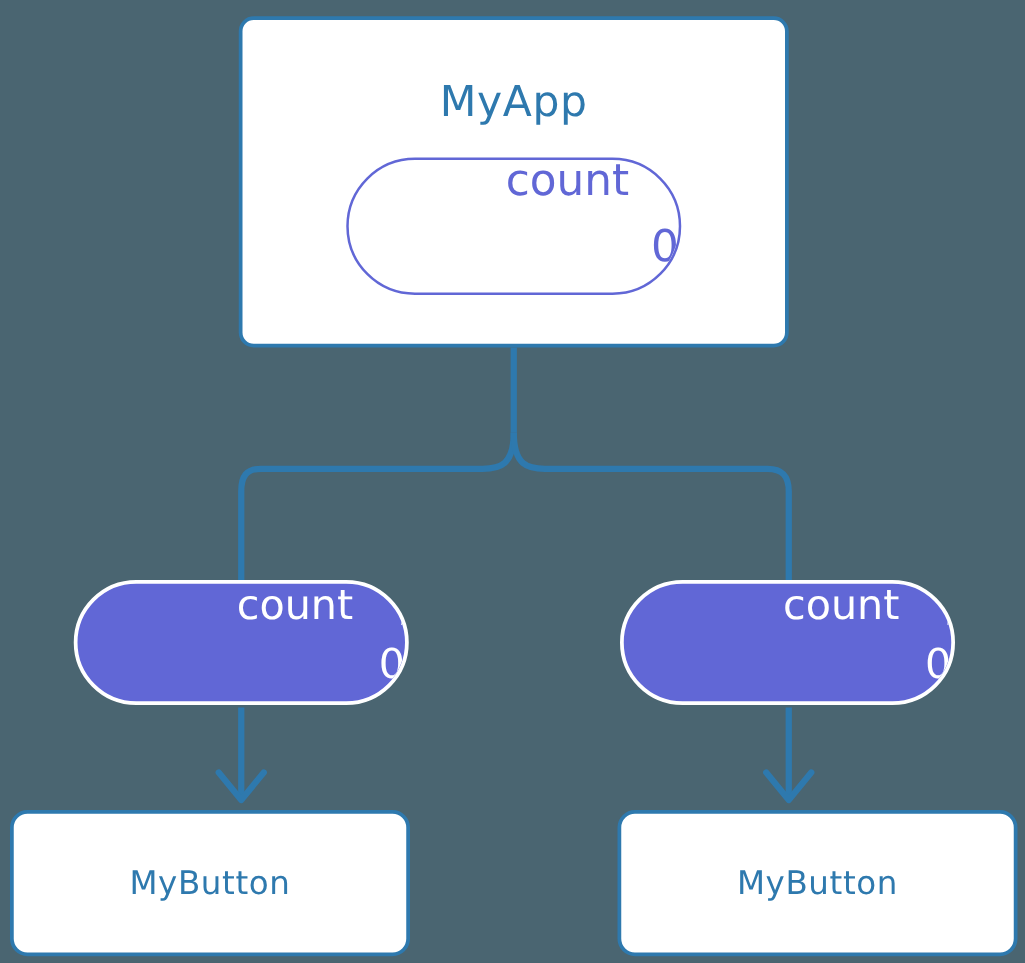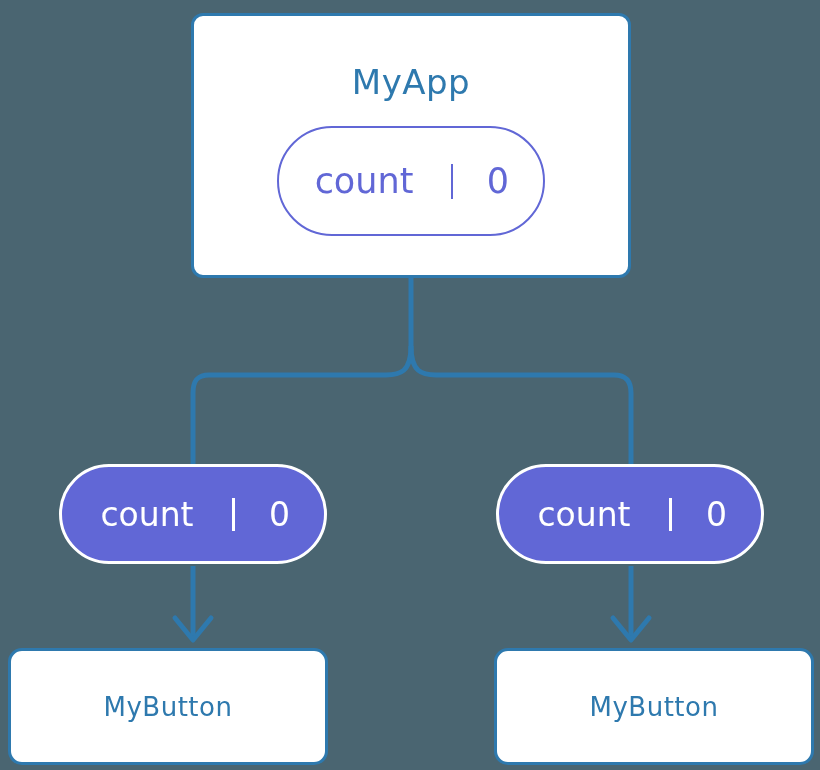--- a/index.html
+++ b/index.html
@@ -75,23 +75,24 @@
   }
   .button-card .card-title {
     font-size: 26px;
   }
 
   
   .pill {
     position: absolute;
     box-sizing: border-box;
     display: flex;
-    align-items: center;
+    align-items: flex-end;
     border-radius: 999px;
     overflow: hidden;
+    flex-direction: column;
   }
   .pill .pill-key,
   .pill .pill-val {
     display: flex;
     align-items: center;
     justify-content: center;
     line-height: 1;
     white-space: nowrap;
   }
 

